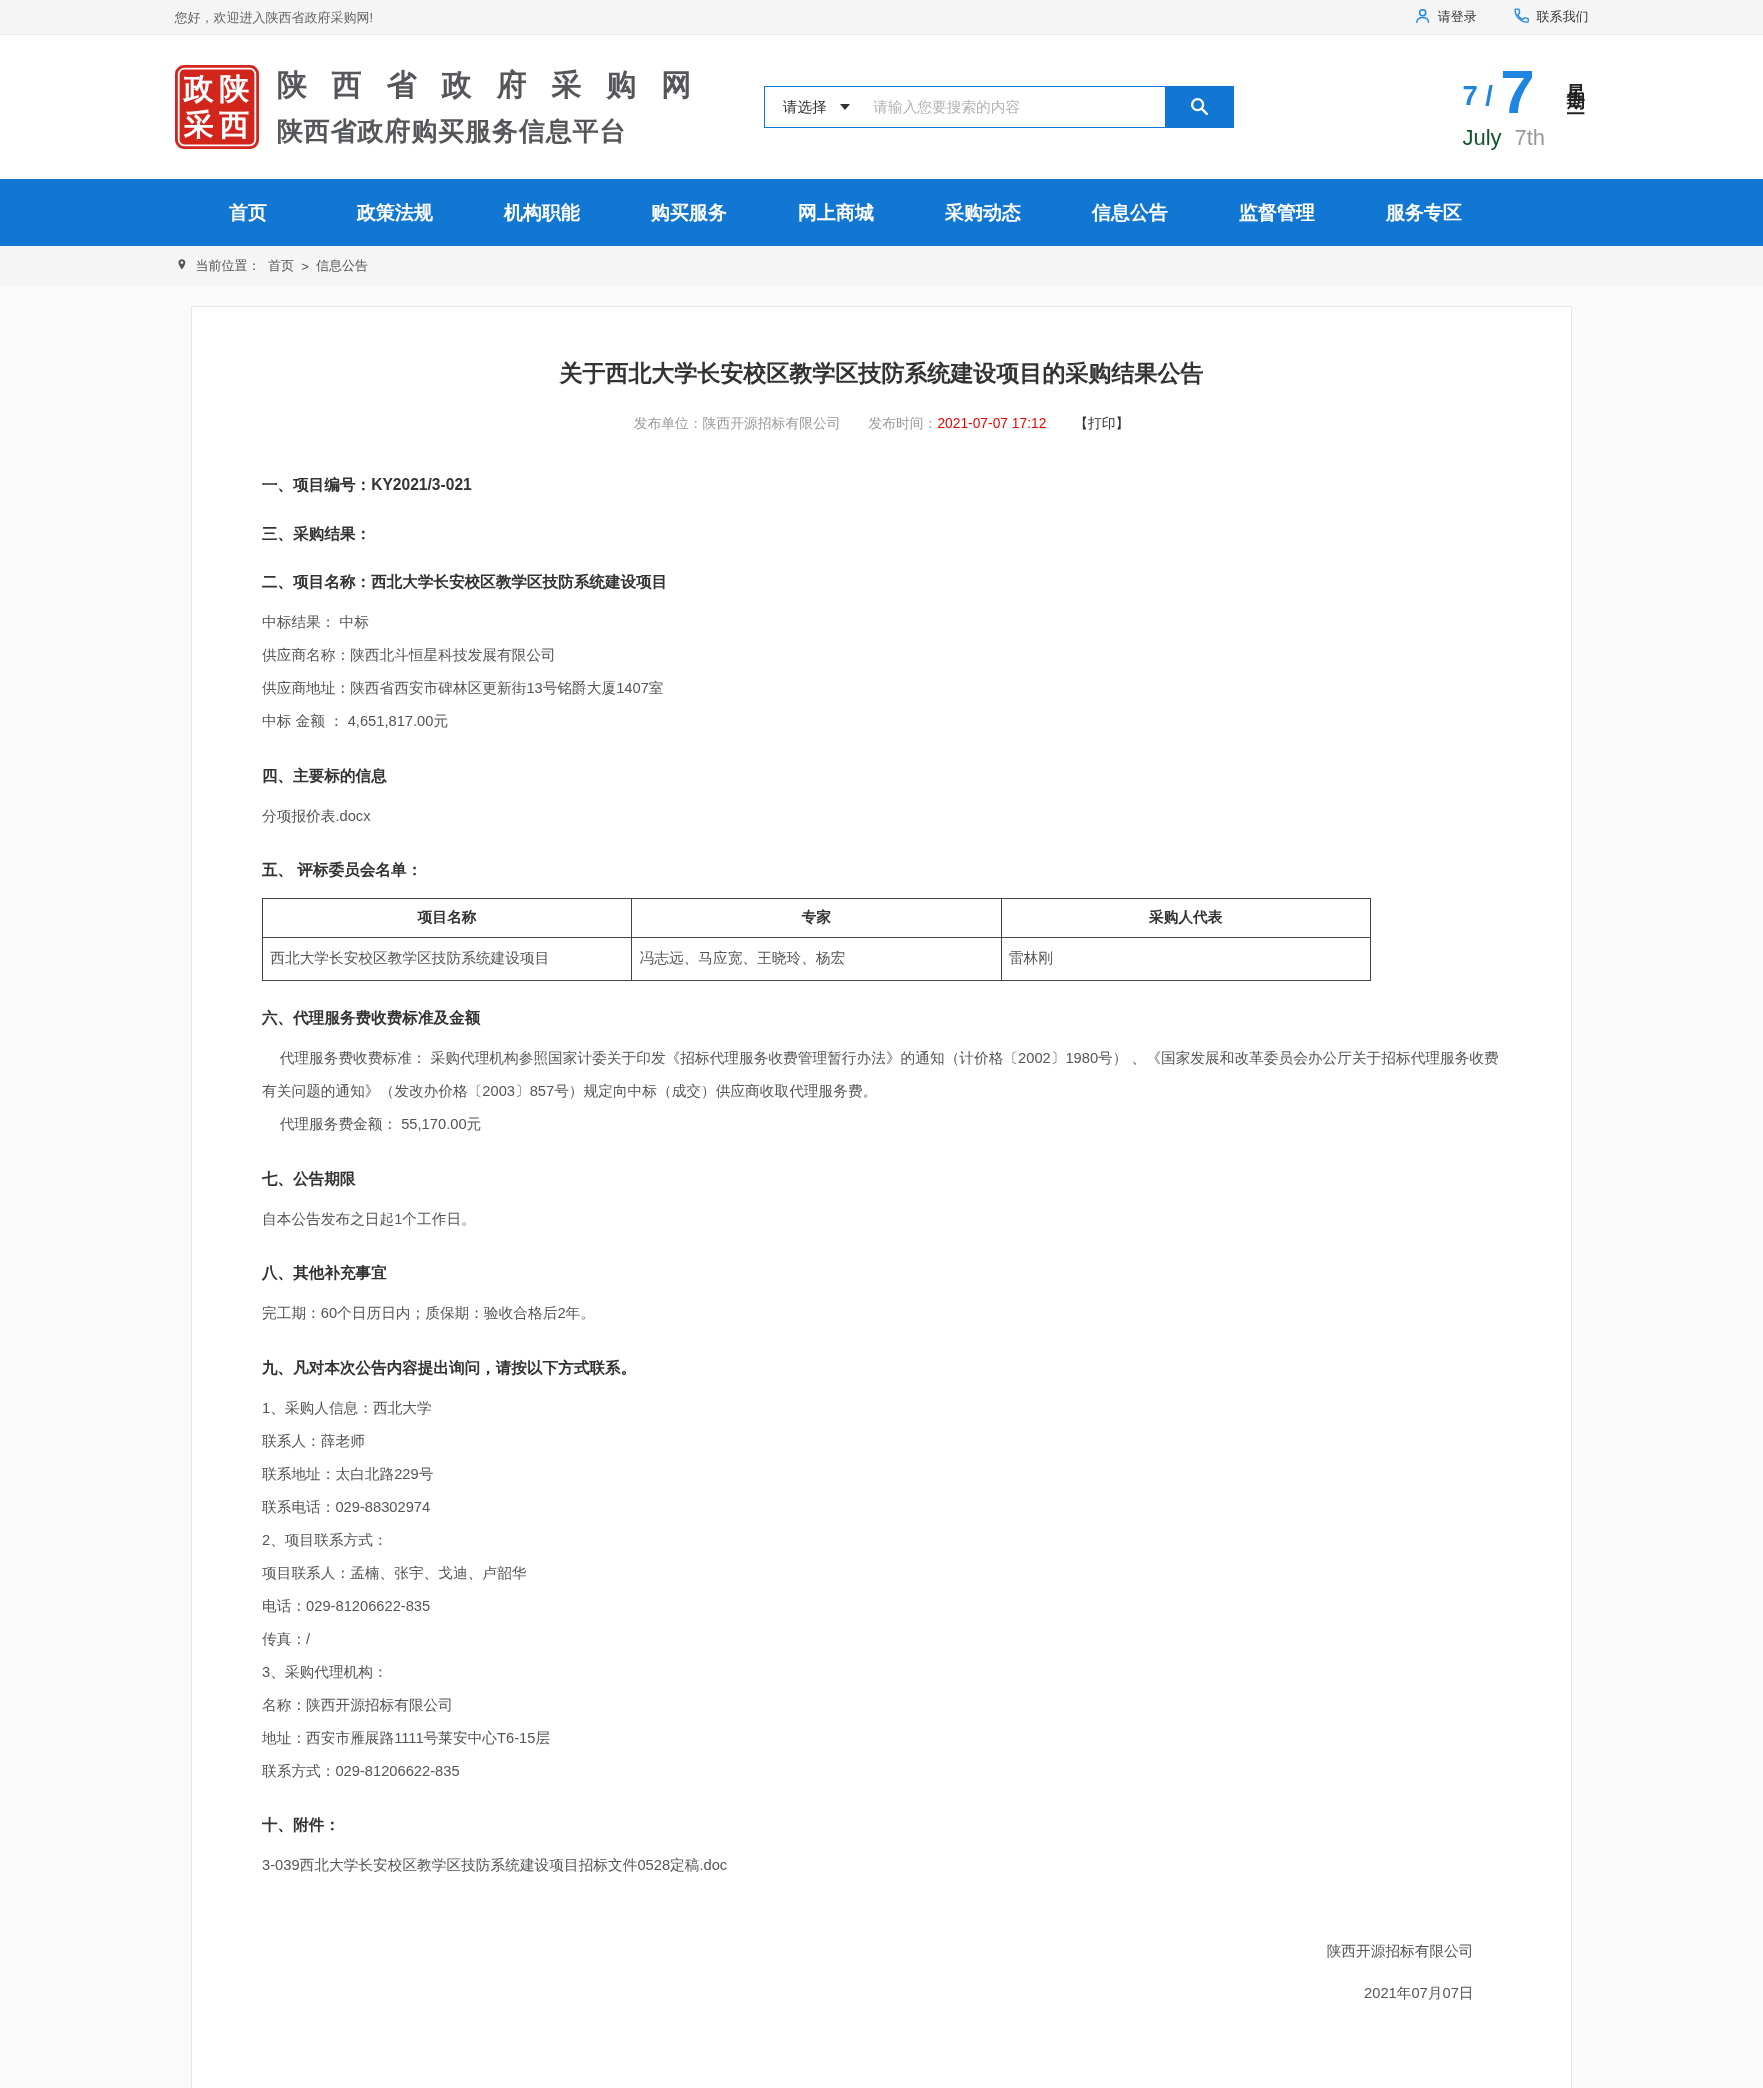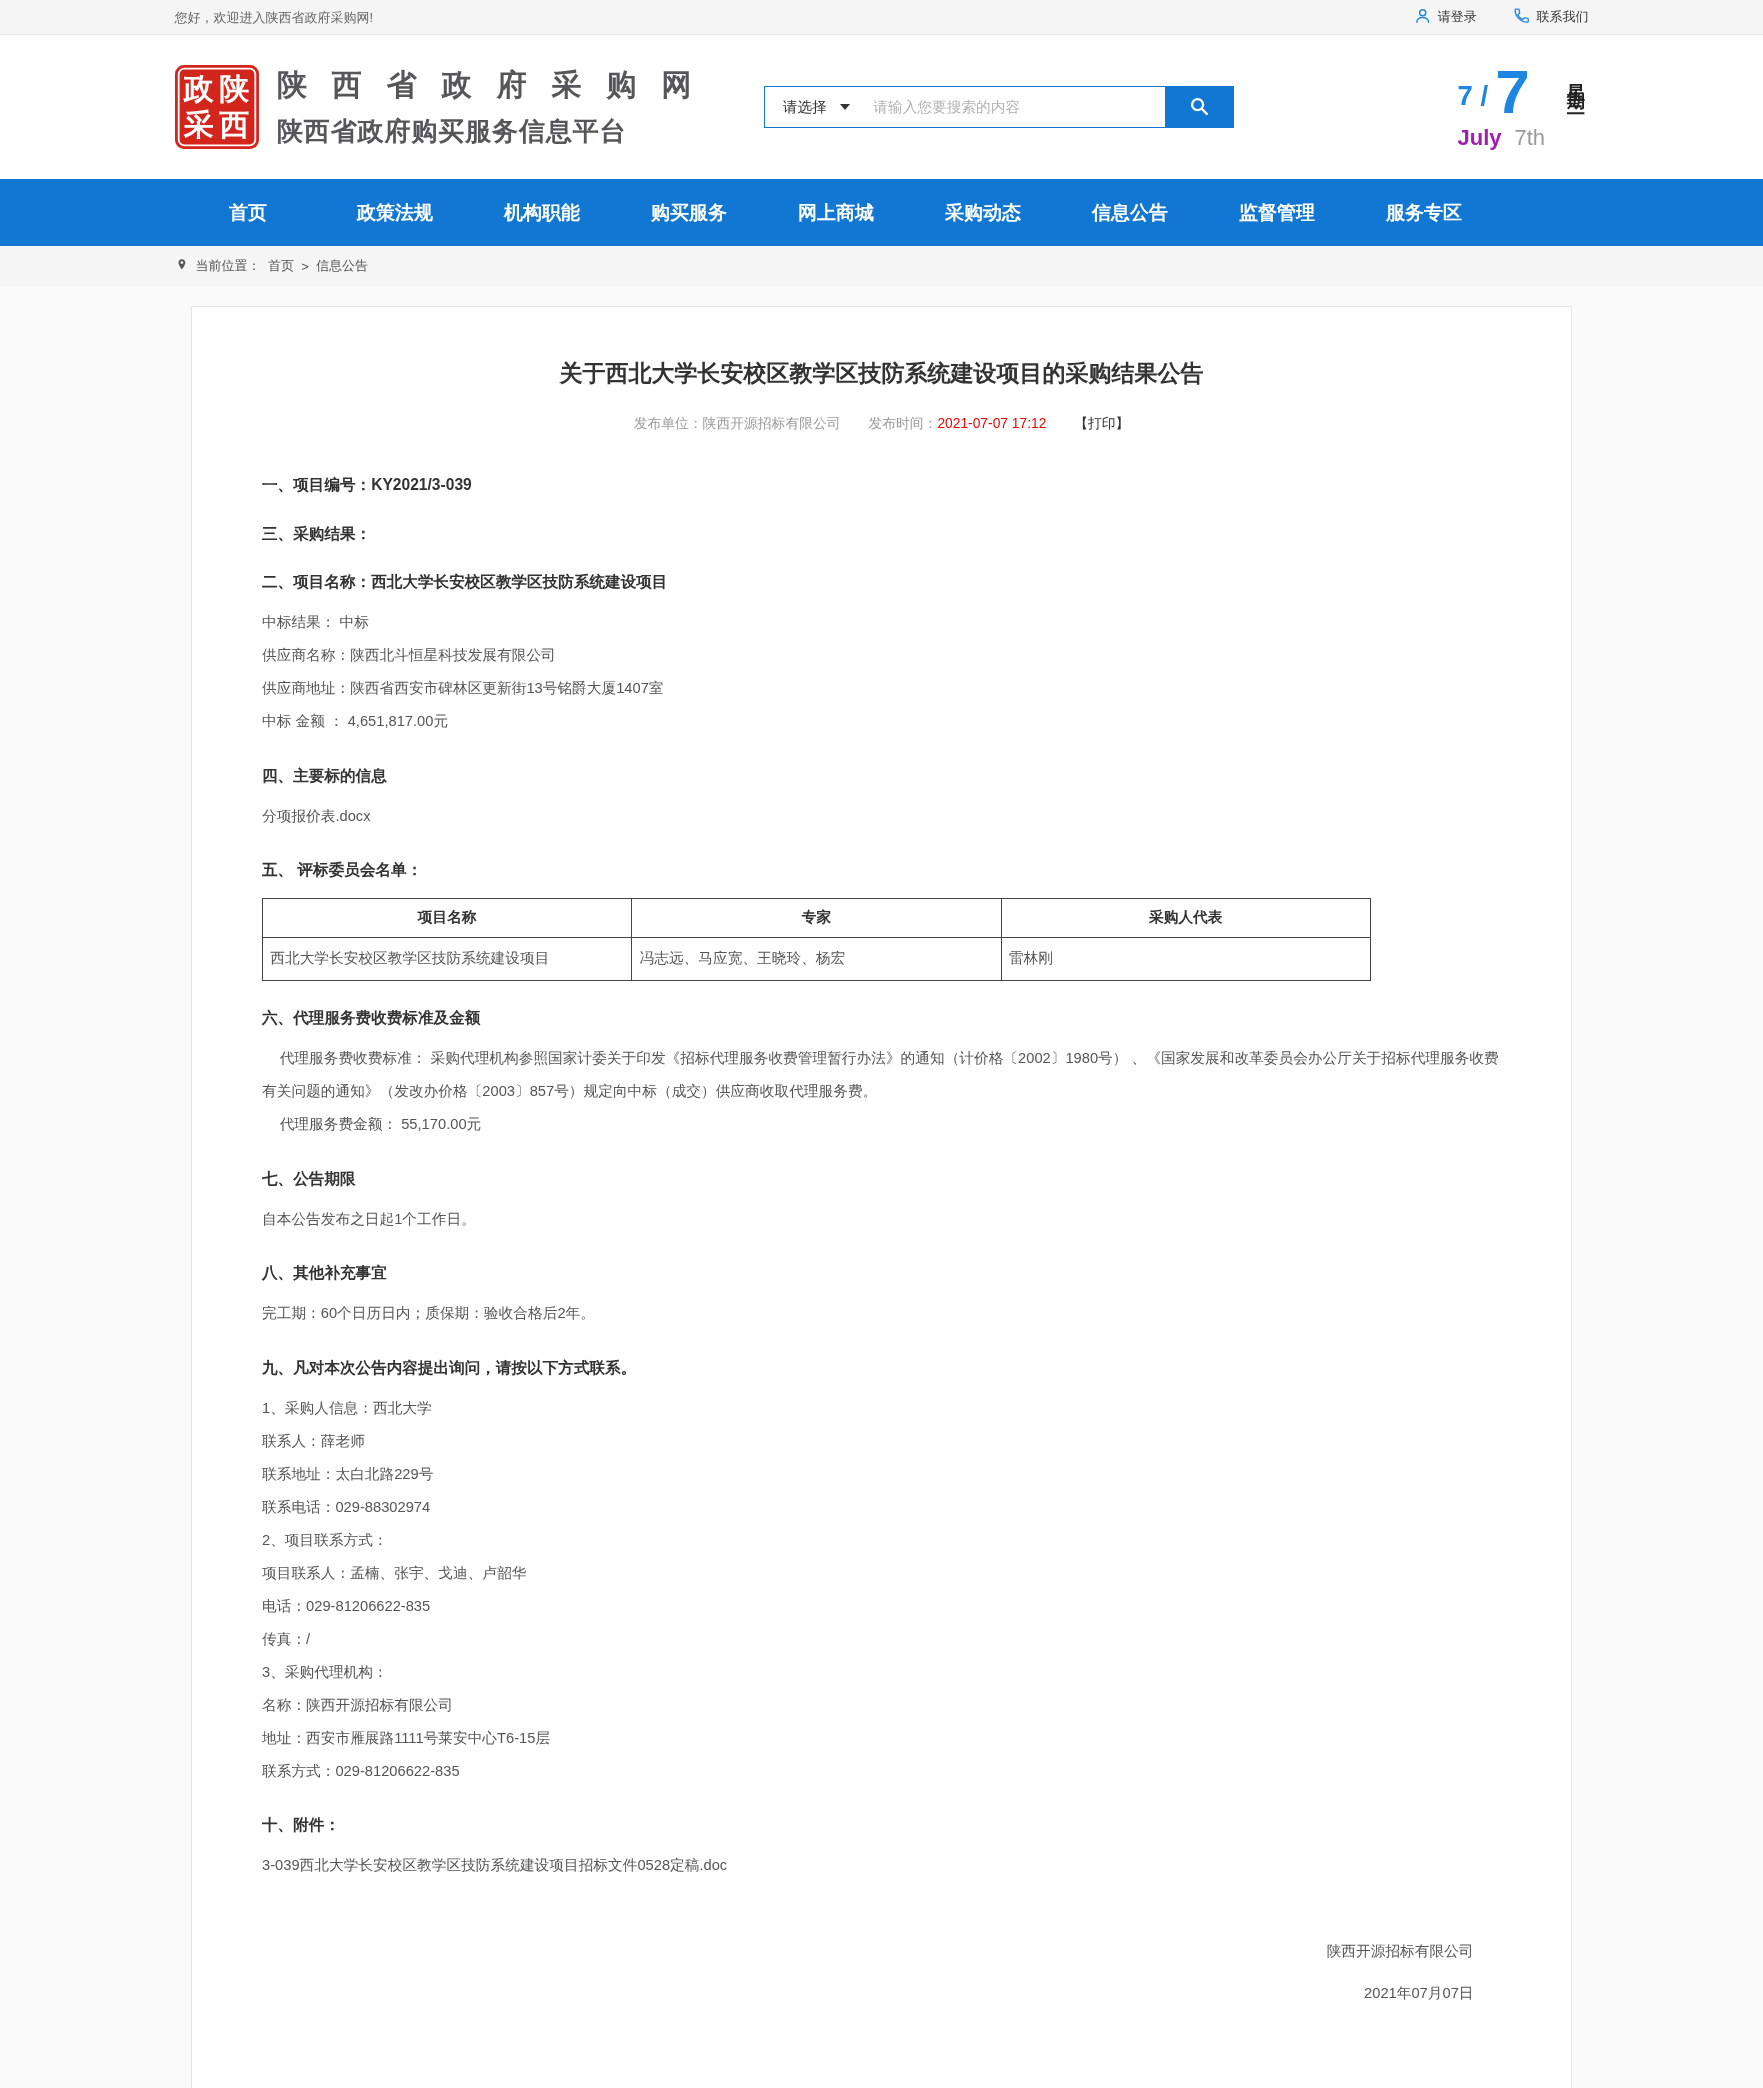--- a/index.html
+++ b/index.html
@@ -24,21 +24,21 @@
   .search-select { width:103px; display:flex; align-items:center; justify-content:center; gap:13px; font-size:14.7px; color:#333; cursor:pointer; }
   .caret { width:0; height:0; border-left:5.5px solid transparent; border-right:5.5px solid transparent; border-top:6.4px solid #333; }
   .search-input { flex:1; border:none; outline:none; font-size:14.7px; color:#333; padding-left:5.5px; font-family:"Liberation Sans","DejaVu Sans",sans-serif; }
   .search-input::placeholder { color:#b3b3b3; }
   .search-btn { width:68px; background:#1277d2; border:none; display:flex; align-items:center; justify-content:center; cursor:pointer; }
   .date { margin-left:auto; display:flex; align-items:flex-start; gap:18.4px; }
   .date-nums { display:flex; align-items:flex-end; }
   .dn-small { font-size:27.5px; font-weight:bold; color:#1e86e0; padding-bottom:9.2px; }
   .dn-big { font-size:62px; font-weight:bold; color:#1e86e0; line-height:0.95; margin-left:7.3px; }
   .date-en { font-size:22px; margin-top:3.7px; display:flex; gap:13px; }
-  .date-en .m { color:#a21caf; font-weight:bold; }
+  .date-en .m { color:#14532d; font-weight:normal; }
   .date-en .d { color:#999; }
   .weekday { writing-mode:vertical-rl; font-size:18.4px; font-weight:bold; color:#222; letter-spacing:8.3px; margin-top:5.5px; }
 
   
   .nav { height:67px; background:#1277d2; }
   .nav-inner { display:flex; }
   .nav-item { width:147px; line-height:67px; text-align:center; color:#fff; font-size:19px; font-weight:bold; cursor:pointer; }
 
   
   .crumbs { height:40px; background:#f5f5f5;text-align:right; }
@@ -166,21 +166,21 @@
 <div class="main">
   <div class="card">
     <div class="art-title">关于西北大学长安校区教学区技防系统建设项目的采购结果公告</div>
     <div class="art-meta">
       <span class="lbl">发布单位：</span><span class="val">陕西开源招标有限公司</span><span class="gap"></span>
       <span class="lbl">发布时间：</span><span class="time">2021-07-07 17:12</span><span class="gap"></span>
       <span class="print-btn">【打印】</span>
     </div>
 
     <div class="art-body">
-      <div class="hd">一、项目编号：KY2021/3-039</div>
+      <div class="hd">一、项目编号：KY2021/3-021</div>
       <div class="hd">三、采购结果：</div>
       <div class="hd">二、项目名称：西北大学长安校区教学区技防系统建设项目</div>
       <div class="para">中标结果： 中标</div>
       <div class="para">供应商名称：陕西北斗恒星科技发展有限公司</div>
       <div class="para">供应商地址：陕西省西安市碑林区更新街13号铭爵大厦1407室</div>
       <div class="para">中标 金额 ： 4,651,817.00元</div>
       <div class="hd">四、主要标的信息</div>
       <div class="para">分项报价表.docx</div>
       <div class="hd">五、 评标委员会名单：</div>
 

